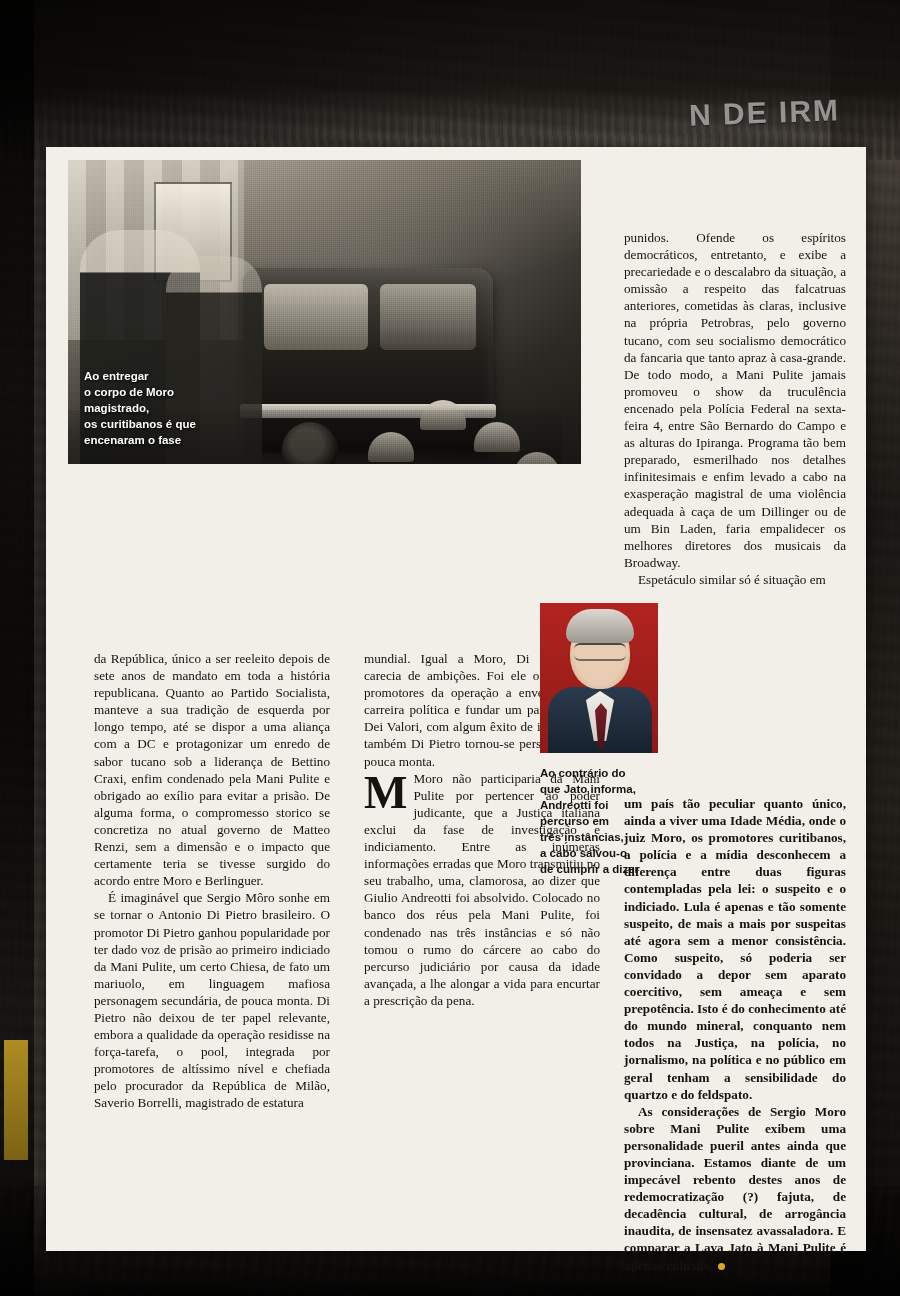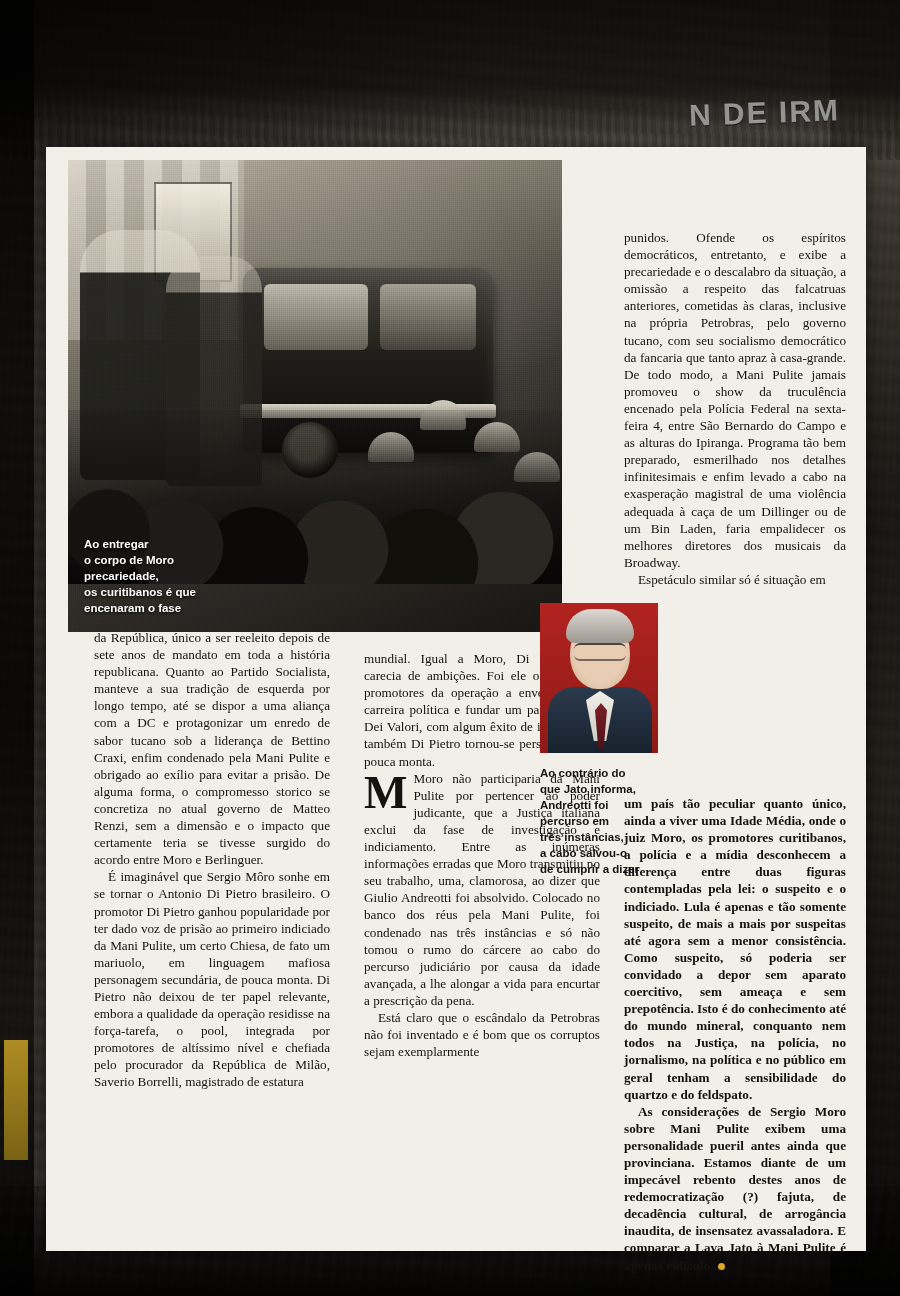--- a/index.html
+++ b/index.html
@@ -86,23 +86,24 @@
     background: #f2efe9;
     box-shadow: 0 2px 14px rgba(0,0,0,.6);
   }
 
   
   #photo-block {
     position: absolute;
     left: 22px;
     top: 13px;
     width: 494px;
-    height: 472px;
+    height: 304px;
     overflow: hidden;
     background: #6b6760;
+    padding-left: 19px;
   }
   #photo-art {
     position: absolute;
     inset: 0;
     background:
       radial-gradient(ellipse at 62% 40%, rgba(255,255,255,0.10) 0%, rgba(0,0,0,0.0) 45%),
       linear-gradient(160deg, #bdb6a8 0%, #7e786c 28%, #3c3934 58%, #1d1b18 100%);
     filter: contrast(1.05);
   }
   
@@ -217,21 +218,21 @@
   .col p { margin: 0; text-indent: 14px; }
   .col p.first { text-indent: 0; }
 
   
   #col-r-top {
     left: 578px;
     top: 34px;
     width: 222px;
   }
   
-  #col-1 { left: 48px;  top: 434px; width: 236px; }
+  #col-1 { left: 48px;  top: 455px; width: 236px; }
   #col-2 { left: 318px; top: 455px; width: 236px; }
   #col-3 { left: 578px; top: 600px; width: 222px; font-weight: bold; }
 
   
   .dropcap {
     float: left;
     font-family: "Liberation Serif", serif;
     font-size: 46px;
     line-height: 38px;
     font-weight: bold;
@@ -338,42 +339,41 @@
         <div class="pa helmet h1"></div>
         <div class="pa helmet h2"></div>
         <div class="pa helmet h3"></div>
         <div class="pa helmet h4"></div>
         <div class="pa crowd"></div>
       </div>
       <div id="photo-grain"></div>
       <div id="photo-caption">
         <div>Ao entregar</div>
         <div>o corpo de Moro</div>
-        <div>precariedade,</div>
+        <div>magistrado,</div>
         <div>os curitibanos é que</div>
         <div>encenaram o fase</div>
       </div>
     </div>
 
     <div class="col" id="col-r-top">
       <p class="first">punidos. Ofende os espíritos democráticos, entretanto, e exibe a precariedade e o descalabro da situação, a omissão a respeito das falcatruas anteriores, cometidas às claras, inclusive na própria Petrobras, pelo governo tucano, com seu socialismo democrático da fancaria que tanto apraz à casa-grande. De todo modo, a Mani Pulite jamais promoveu o show da truculência encenado pela Polícia Federal na sexta-feira 4, entre São Bernardo do Campo e as alturas do Ipiranga. Programa tão bem preparado, esmerilhado nos detalhes infinitesimais e enfim levado a cabo na exasperação magistral de uma violência adequada à caça de um Dillinger ou de um Bin Laden, faria empalidecer os melhores diretores dos musicais da Broadway.</p>
       <p>Espetáculo similar só é situação em</p>
     </div>
 
     <div class="col" id="col-1">
       <p class="first">da República, único a ser reeleito depois de sete anos de mandato em toda a história republicana. Quanto ao Partido Socialista, manteve a sua tradição de esquerda por longo tempo, até se dispor a uma aliança com a DC e protagonizar um enredo de sabor tucano sob a liderança de Bettino Craxi, enfim condenado pela Mani Pulite e obrigado ao exílio para evitar a prisão. De alguma forma, o compromesso storico se concretiza no atual governo de Matteo Renzi, sem a dimensão e o impacto que certamente teria se tivesse surgido do acordo entre Moro e Berlinguer.</p>
       <p>É imaginável que Sergio Môro sonhe em se tornar o Antonio Di Pietro brasileiro. O promotor Di Pietro ganhou popularidade por ter dado voz de prisão ao primeiro indiciado da Mani Pulite, um certo Chiesa, de fato um mariuolo, em linguagem mafiosa personagem secundária, de pouca monta. Di Pietro não deixou de ter papel relevante, embora a qualidade da operação residisse na força-tarefa, o pool, integrada por promotores de altíssimo nível e chefiada pelo procurador da República de Milão, Saverio Borrelli, magistrado de estatura</p>
     </div>
 
     <div class="col" id="col-2">
       <p class="first">mundial. Igual a Moro, Di Pietro não carecia de ambições. Foi ele o único dos promotores da operação a enveredar pela carreira política e fundar um partido, Italia Dei Valori, com algum êxito de início. Hoje também Di Pietro tornou-se personagem de pouca monta.</p>
       <p class="first">
         <span class="dropcap">M</span><span>Moro não participaria da Mani Pulite por pertencer ao poder judicante, que a Justiça italiana exclui da fase de investigação e indiciamento. Entre as inúmeras informações erradas que Moro transmitiu no seu trabalho, uma, clamorosa, ao dizer que Giulio Andreotti foi absolvido. Colocado no banco dos réus pela Mani Pulite, foi condenado nas três instâncias e só não tomou o rumo do cárcere ao cabo do percurso judiciário por causa da idade avançada, a lhe alongar a vida para encurtar a prescrição da pena.</span>
       </p>
-      <p>Está claro que o escândalo da Petrobras não foi inventado e é bom que os corruptos sejam exemplarmente</p>
     </div>
 
     <div id="portrait-block">
       <div id="portrait">
         <div class="suit"></div>
         <div class="face"></div>
         <div class="hair"></div>
         <div class="glasses"></div>
         <div class="shirt"></div>
         <div class="tie"></div>

